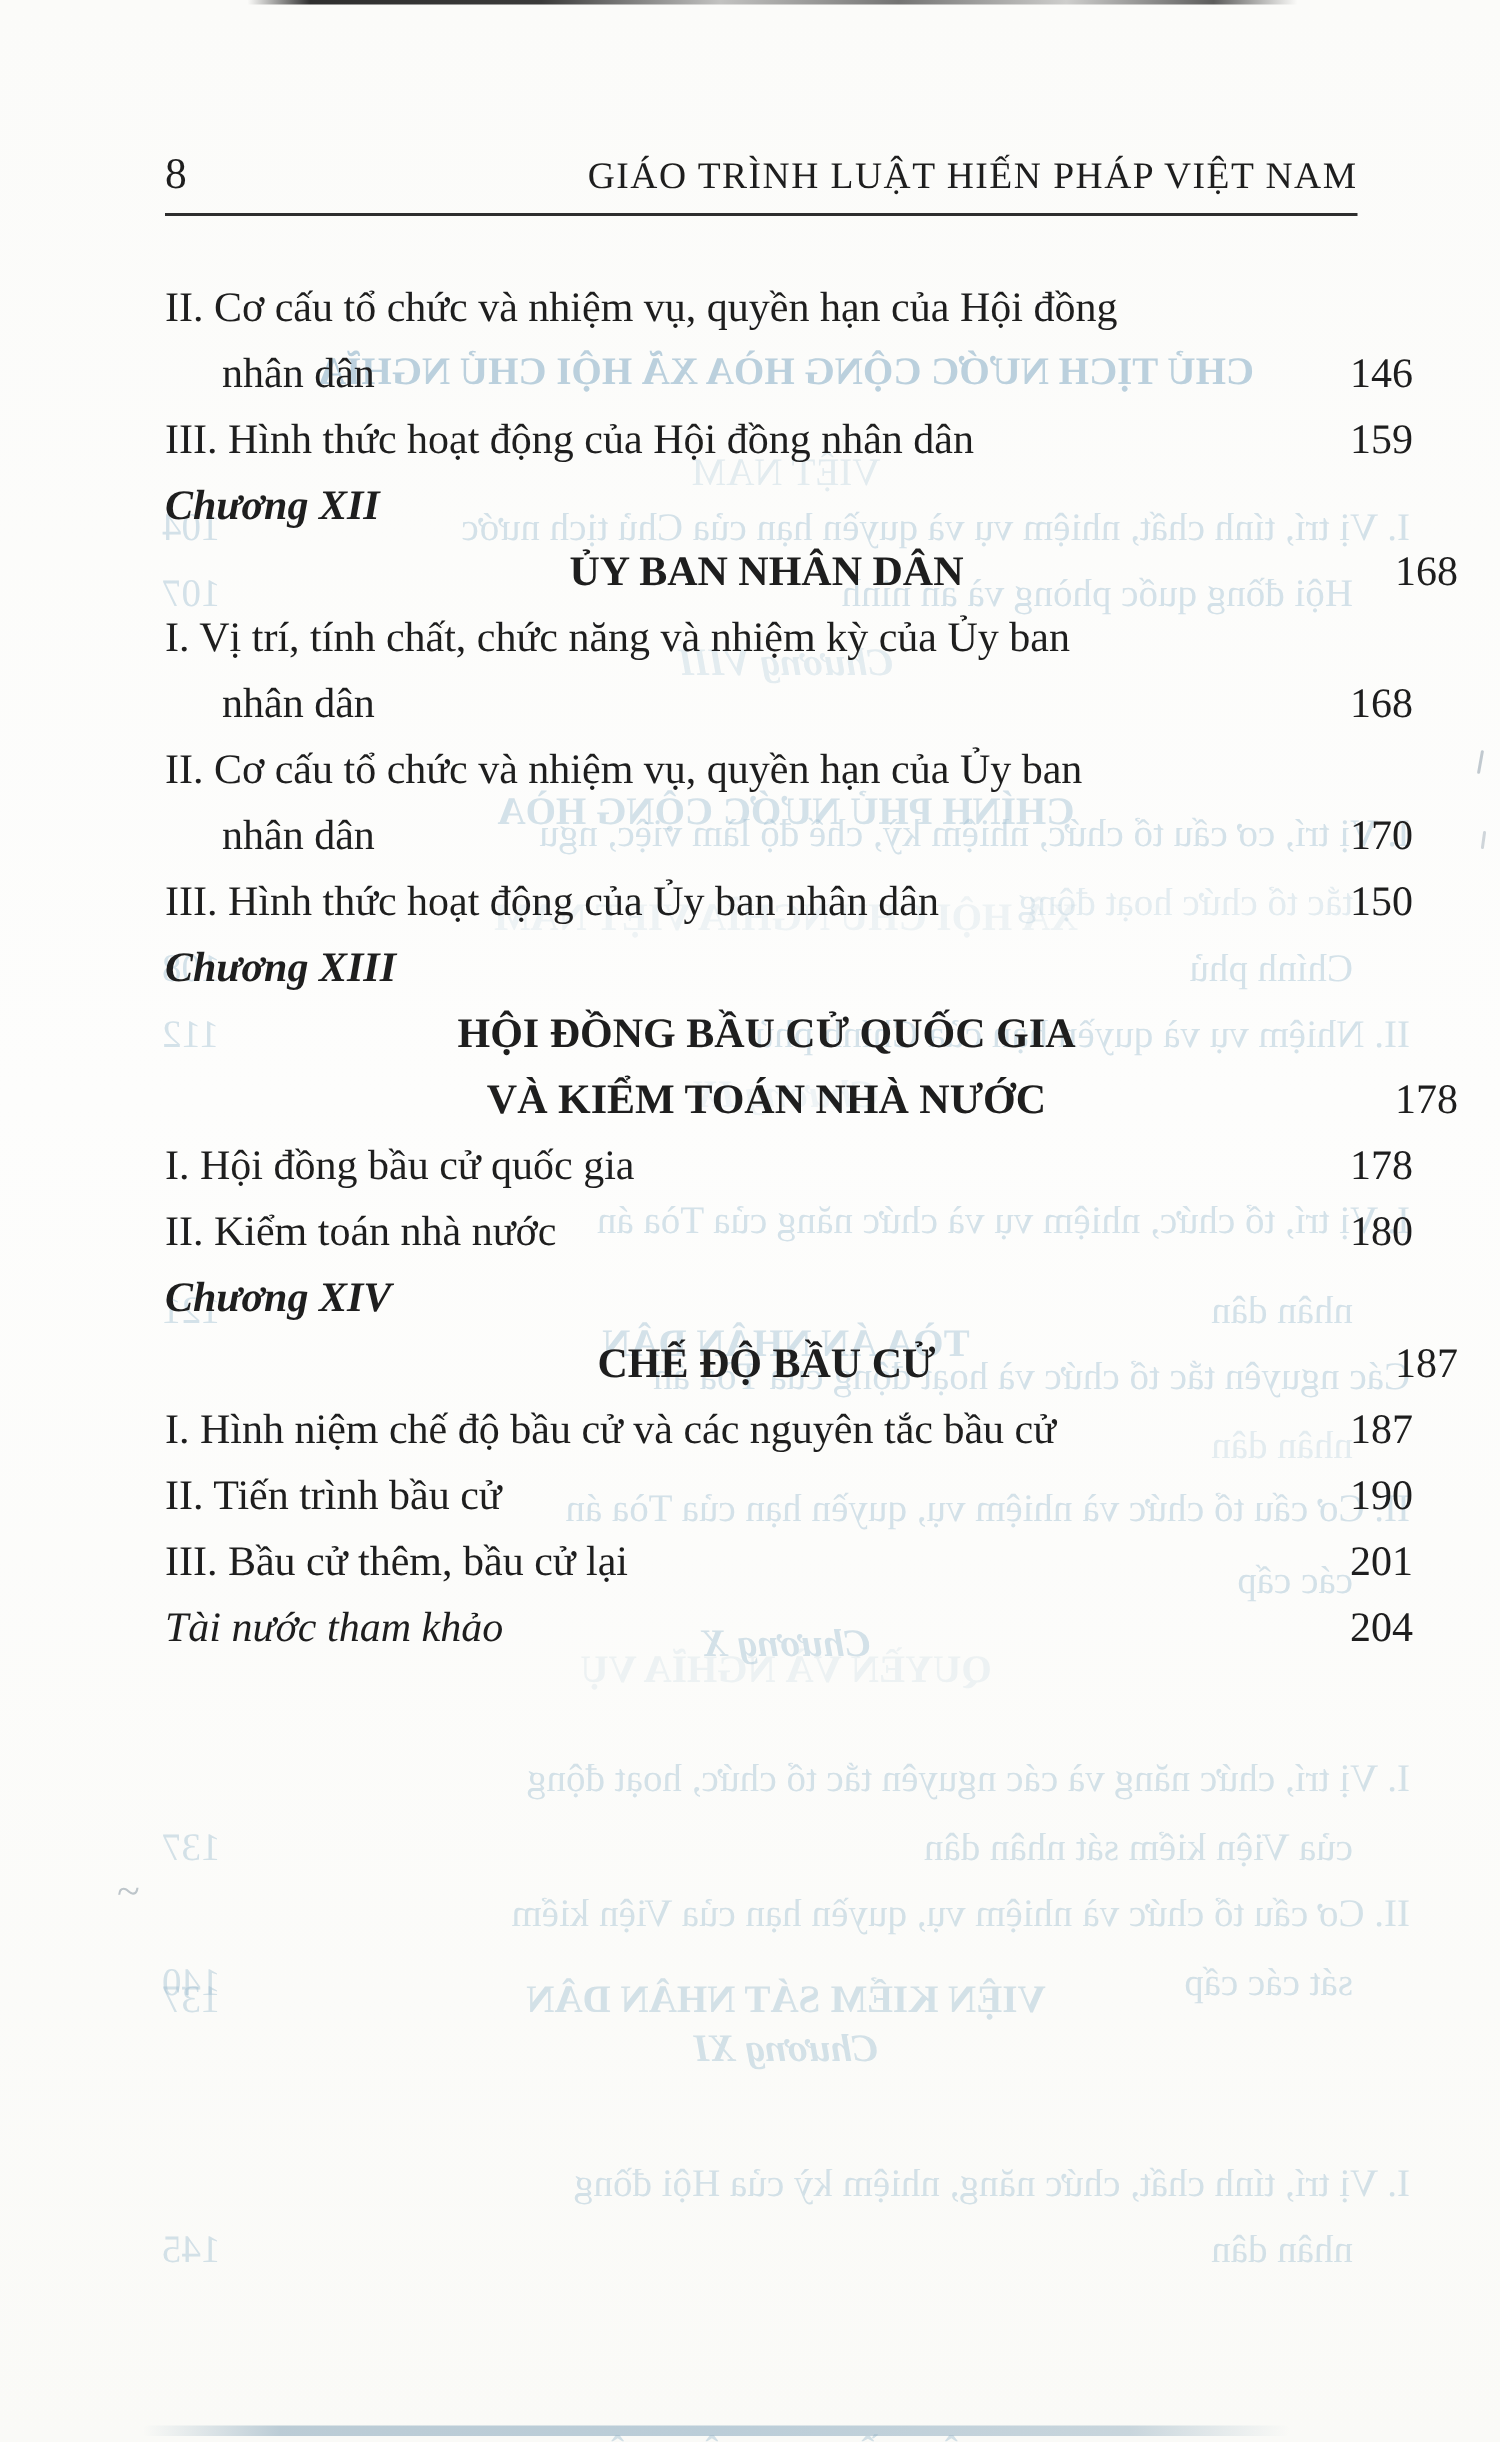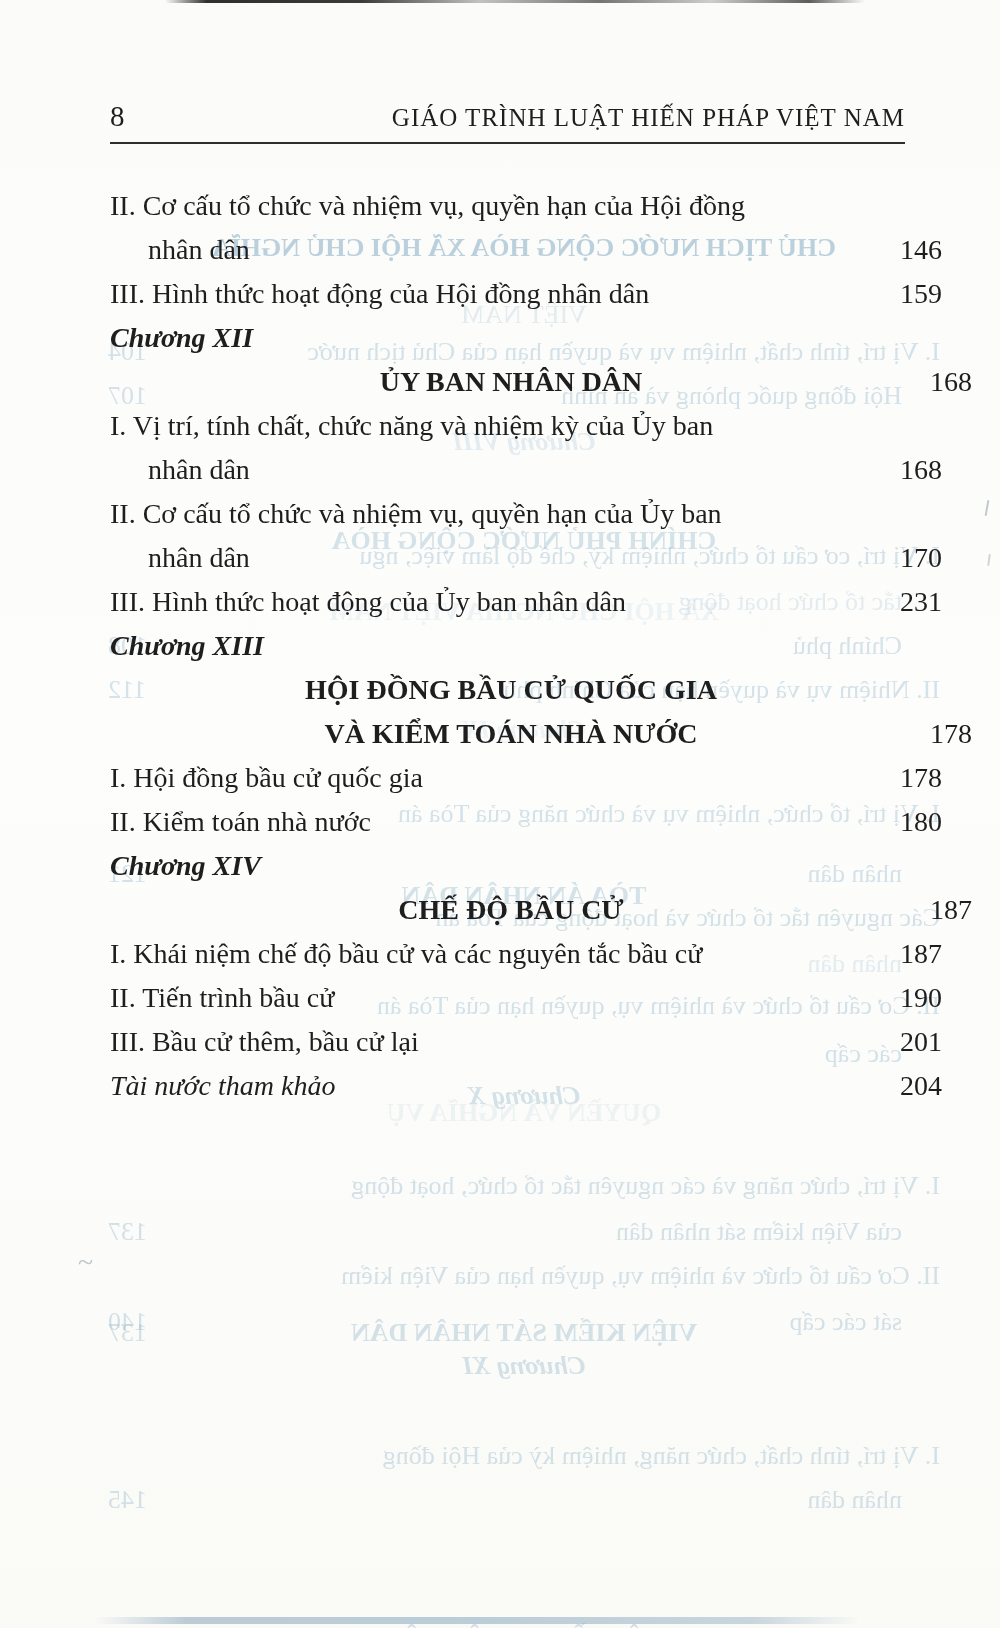--- a/index.html
+++ b/index.html
@@ -174,37 +174,37 @@
     <div class="row r-entry">
         <span class="txt">II. Cơ cấu tổ chức và nhiệm vụ, quyền hạn của Ủy ban</span>
         <span class="num"></span>
       </div>
     <div class="row r-cont">
         <span class="txt">nhân dân</span>
         <span class="num">170</span>
       </div>
     <div class="row r-entry">
         <span class="txt">III. Hình thức hoạt động của Ủy ban nhân dân</span>
-        <span class="num">231</span>
+        <span class="num">150</span>
       </div>
     <div class="row r-chapter"><span class="txt">Chương XIII</span></div>
     <div class="row r-head"><span class="txt">HỘI ĐỒNG BẦU CỬ QUỐC GIA</span></div>
     <div class="row r-head"><span class="txt">VÀ KIỂM TOÁN NHÀ NƯỚC</span><span class="num">178</span></div>
     <div class="row r-entry">
         <span class="txt">I. Hội đồng bầu cử quốc gia</span>
         <span class="num">178</span>
       </div>
     <div class="row r-entry">
         <span class="txt">II. Kiểm toán nhà nước</span>
         <span class="num">180</span>
       </div>
     <div class="row r-chapter"><span class="txt">Chương XIV</span></div>
     <div class="row r-head"><span class="txt">CHẾ ĐỘ BẦU CỬ</span><span class="num">187</span></div>
     <div class="row r-entry">
-        <span class="txt">I. Khái niệm chế độ bầu cử và các nguyên tắc bầu cử</span>
+        <span class="txt">I. Hình niệm chế độ bầu cử và các nguyên tắc bầu cử</span>
         <span class="num">187</span>
       </div>
     <div class="row r-entry">
         <span class="txt">II. Tiến trình bầu cử</span>
         <span class="num">190</span>
       </div>
     <div class="row r-entry">
         <span class="txt">III. Bầu cử thêm, bầu cử lại</span>
         <span class="num">201</span>
       </div>

